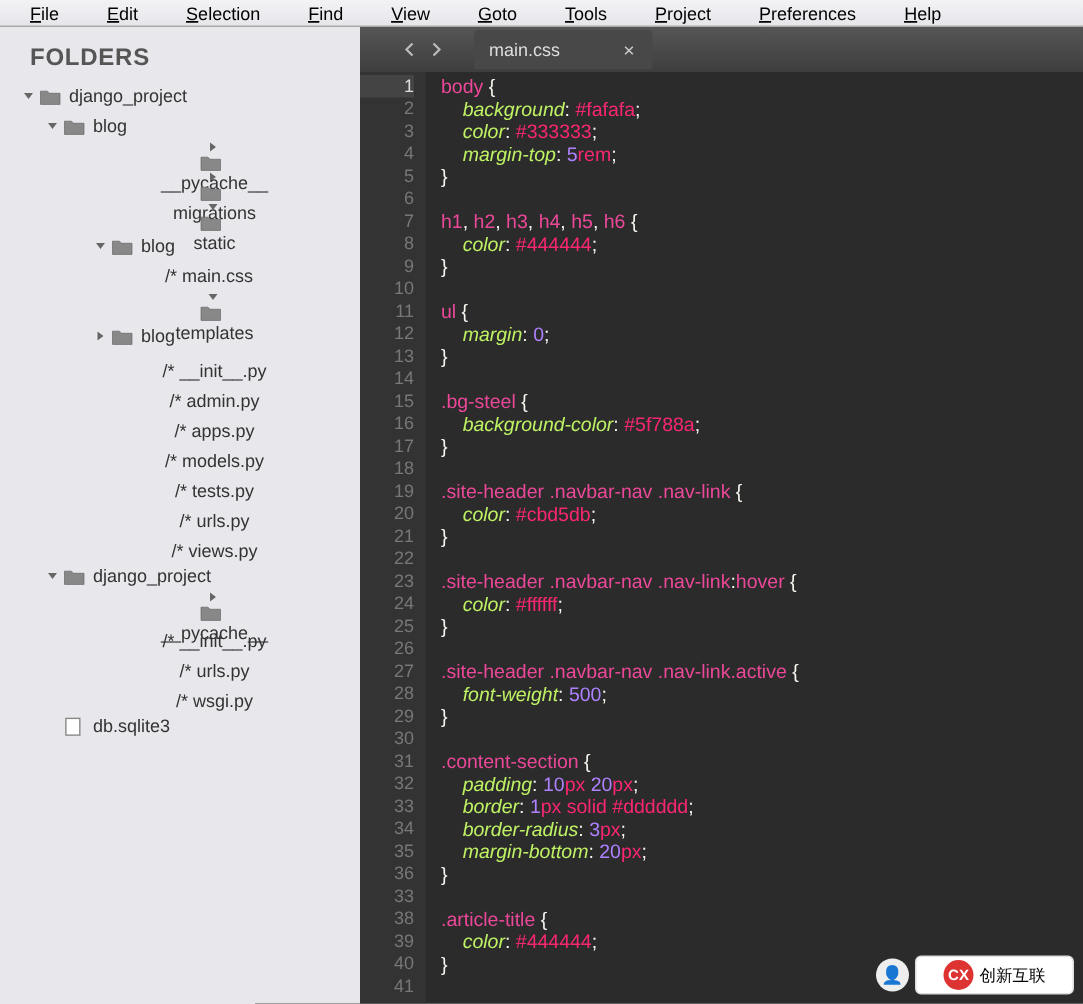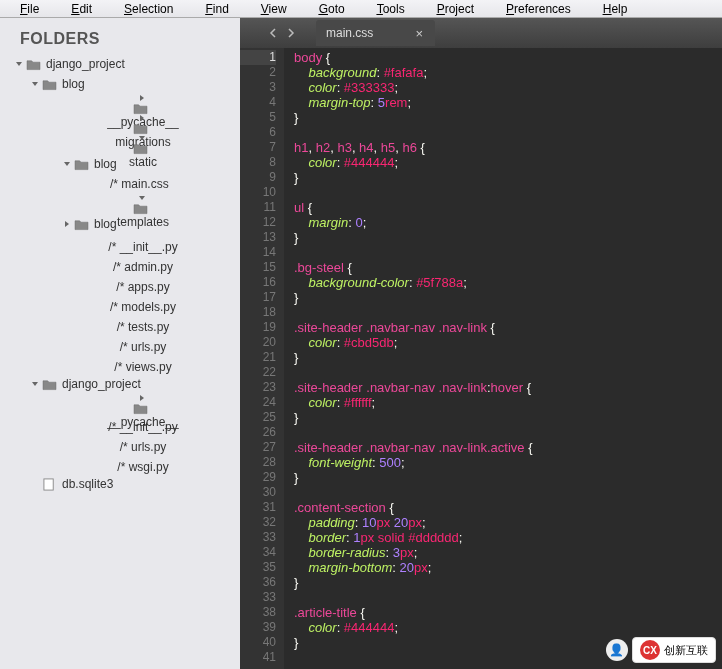--- a/index.html
+++ b/index.html
@@ -41,21 +41,21 @@
 
 .sel   { color: #ec4899; }   
 .prop  { color: #bef264; font-style: italic; }
 .punct { color: #f8f8f2; }   
 .num   { color: #ae81ff; }
 .hex   { color: #f92672; }
 .kw    { color: #f92672; }
 
 .watermark { position: absolute; right: 6px; bottom: 6px; display: flex; align-items: center; gap: 4px; }
 .watermark .bubble { width: 22px; height: 22px; background: #eee; border-radius: 50%; display:flex; align-items:center; justify-content:center; font-size:12px; }
-.watermark .logo { background:#fff; border:1px solid #ddd; border-radius:4px; padding:2px 7px; font-size:11px; display:flex; align-items:center; gap:4px; }
+.watermark .logo { background:#fff; border:1px solid #ddd; border-radius:4px; padding:2px 18px; font-size:11px; display:flex; align-items:center; gap:4px; }
 .watermark .cx { width:20px; height:20px; background:#d33; border-radius:50%; color:#fff; font-weight:bold; display:flex; align-items:center; justify-content:center; font-size:10px;}
 
 
 .lv0 { padding-left: 10px; }
 .lv1 { padding-left: 26px; }
 .lv2 { padding-left: 42px; flex-direction: column; }
 .lv3 { padding-left: 58px; }
 .lv4 { padding-left: 74px; }
 </style>
 </head>

